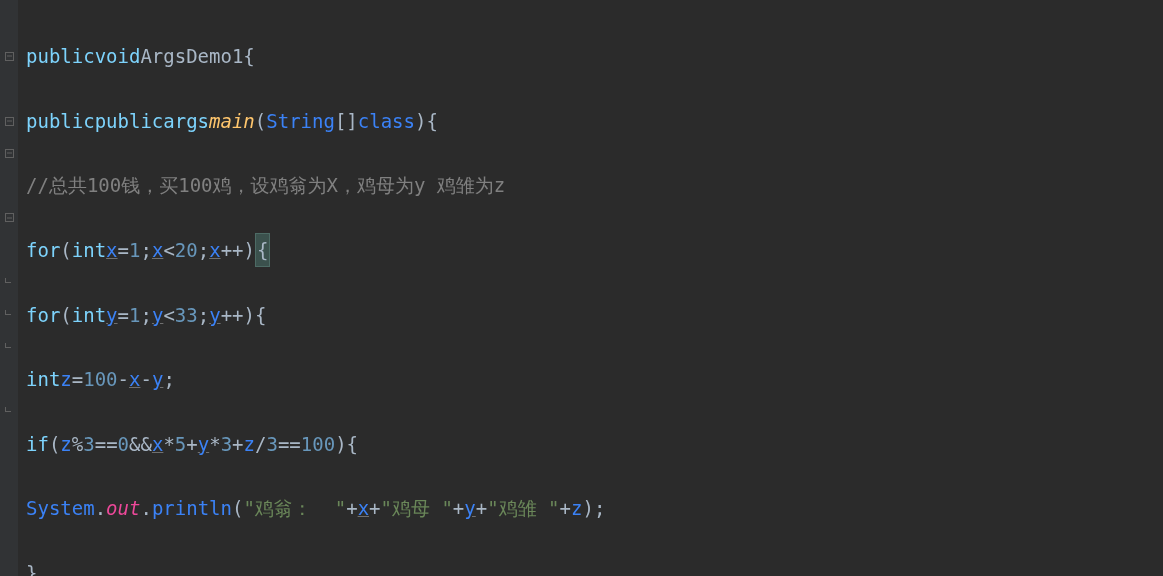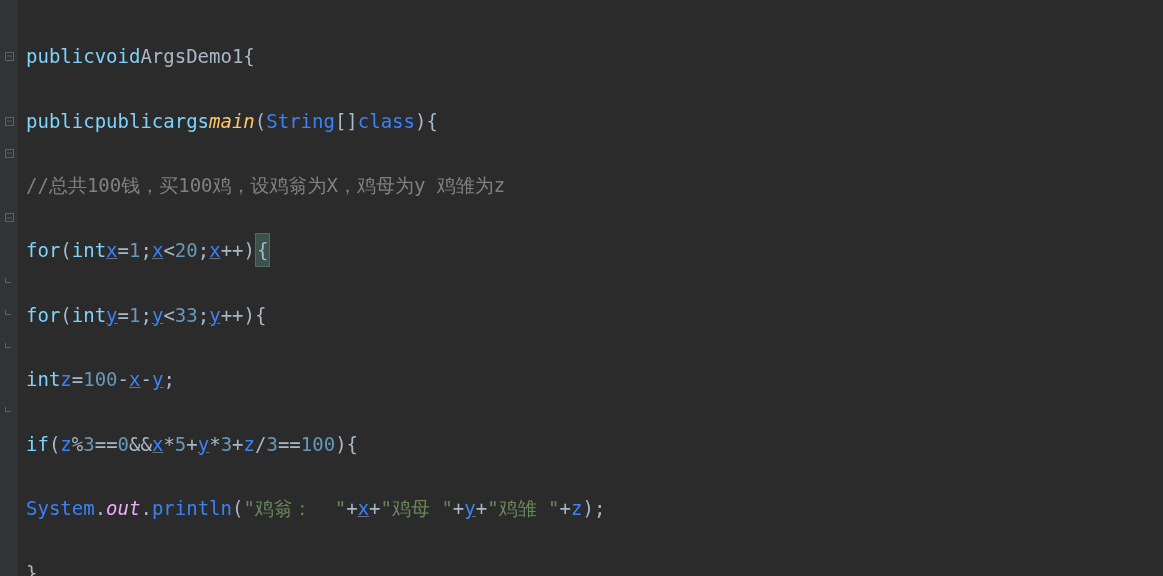--- a/index.html
+++ b/index.html
@@ -78,21 +78,21 @@
       height: 32.3px;
       display: flex;
       align-items: center;
     }
     .kw { color: #7dd3fc; }
     .class-name { color: #a9b7c6; }
     .method { color: #ffc66d; font-style: italic; }
     .comment { color: #808080; text-align: right; }
     .number { color: #6897bb; }
     .string { color: #6a8759; }
-    .field-static { color: #f0abfc; font-style: italic; }
+    .field-static { color: #ec4899; font-style: italic; }
     .op { color: #a9b7c6; }
     .var { color: #3b82f6; }
     .underline { text-decoration: underline; text-decoration-color: #707070; }
     .brace-highlight {
       background: #3b514d;
       border: 1px solid #4d6b65;
       padding: 0 1px;
     }
   </style>
 </head>

